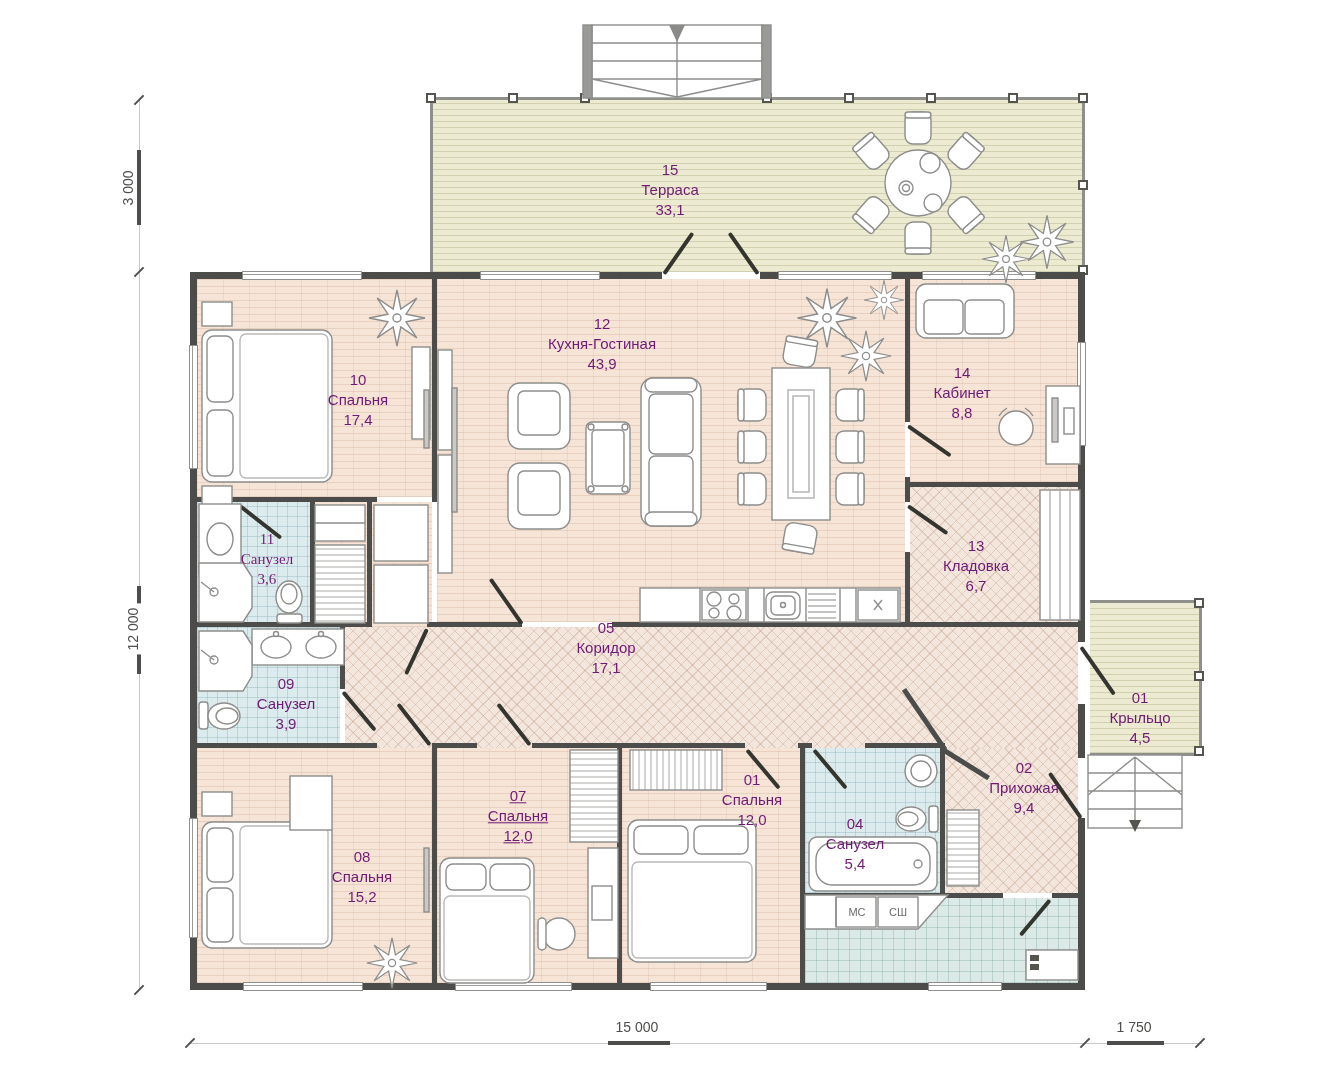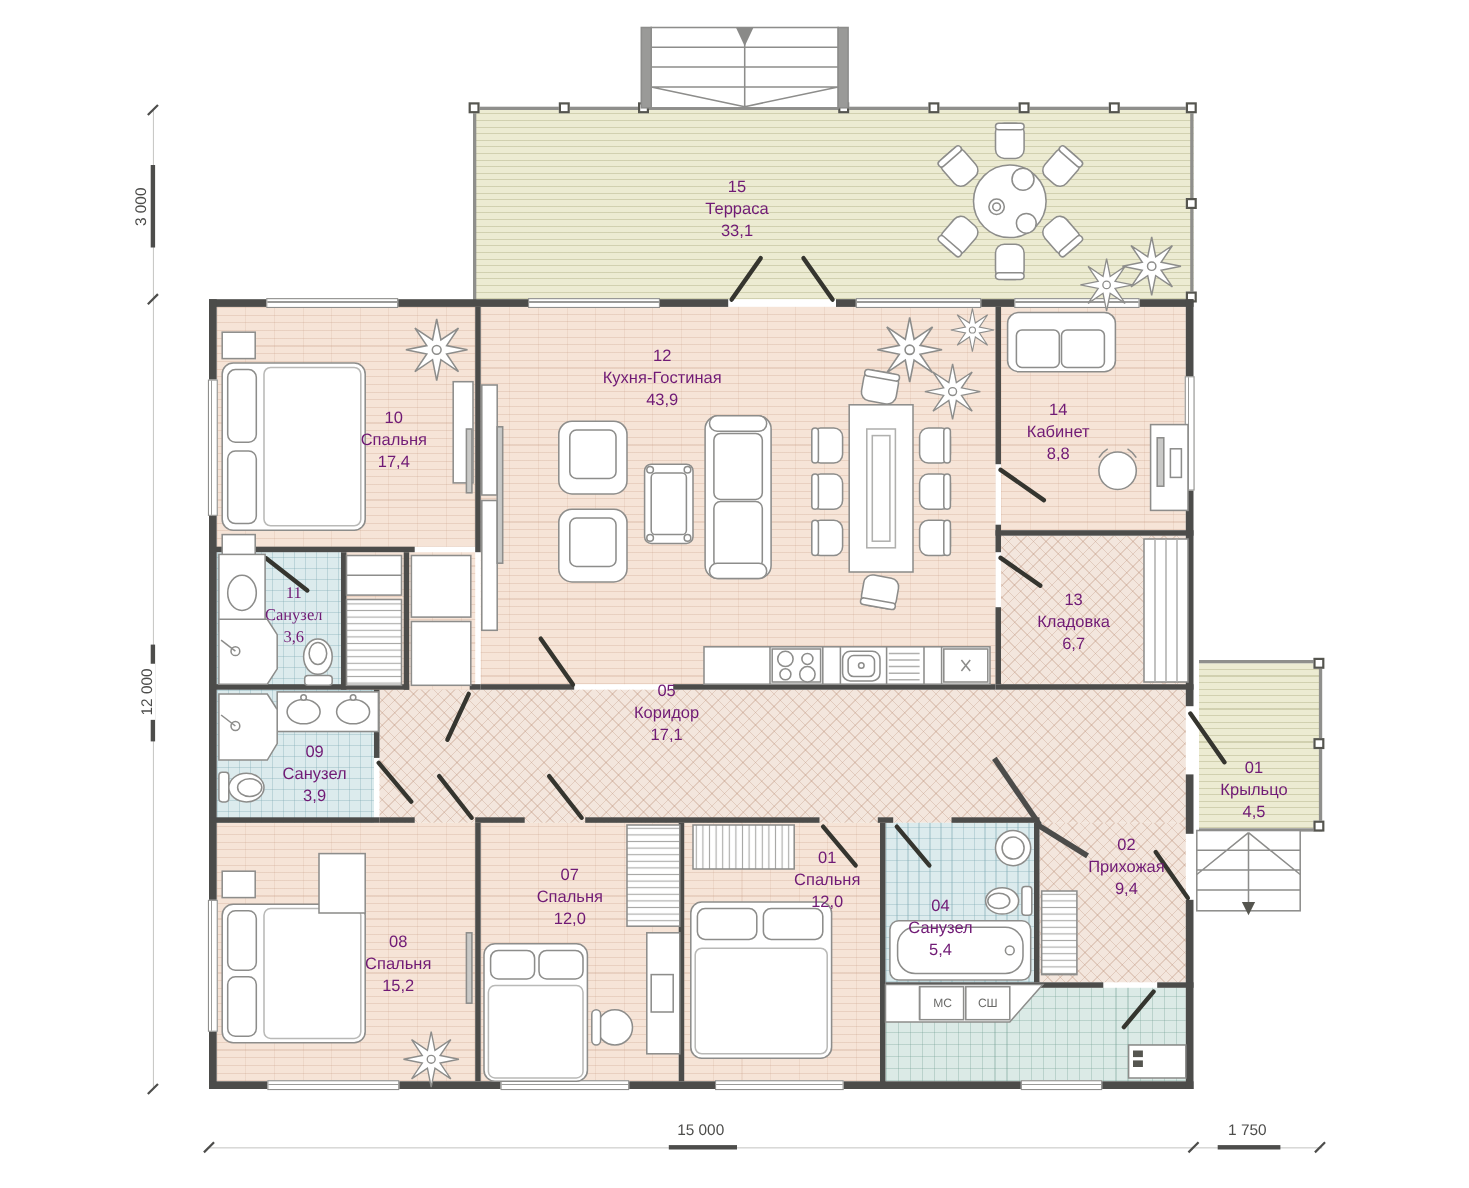--- a/index.html
+++ b/index.html
@@ -424,21 +424,21 @@
   <div class="room-label" style="left:855px;top:803px;margin-top:41px;">
     <div>04</div>
     <div>Санузел</div>
     <div>5,4</div>
   </div>
   <div class="room-label" style="left:752px;top:800px;">
     <div>01</div>
     <div>Спальня</div>
     <div>12,0</div>
   </div>
-  <div class="room-label" style="left:518px;top:816px;">
+  <div class="room-label" style="left:518px;top:816px;text-decoration:underline;">
     <div>07</div>
     <div>Спальня</div>
     <div>12,0</div>
   </div>
   <div class="room-label" style="left:362px;top:877px;">
     <div>08</div>
     <div>Спальня</div>
     <div>15,2</div>
   </div>
 

